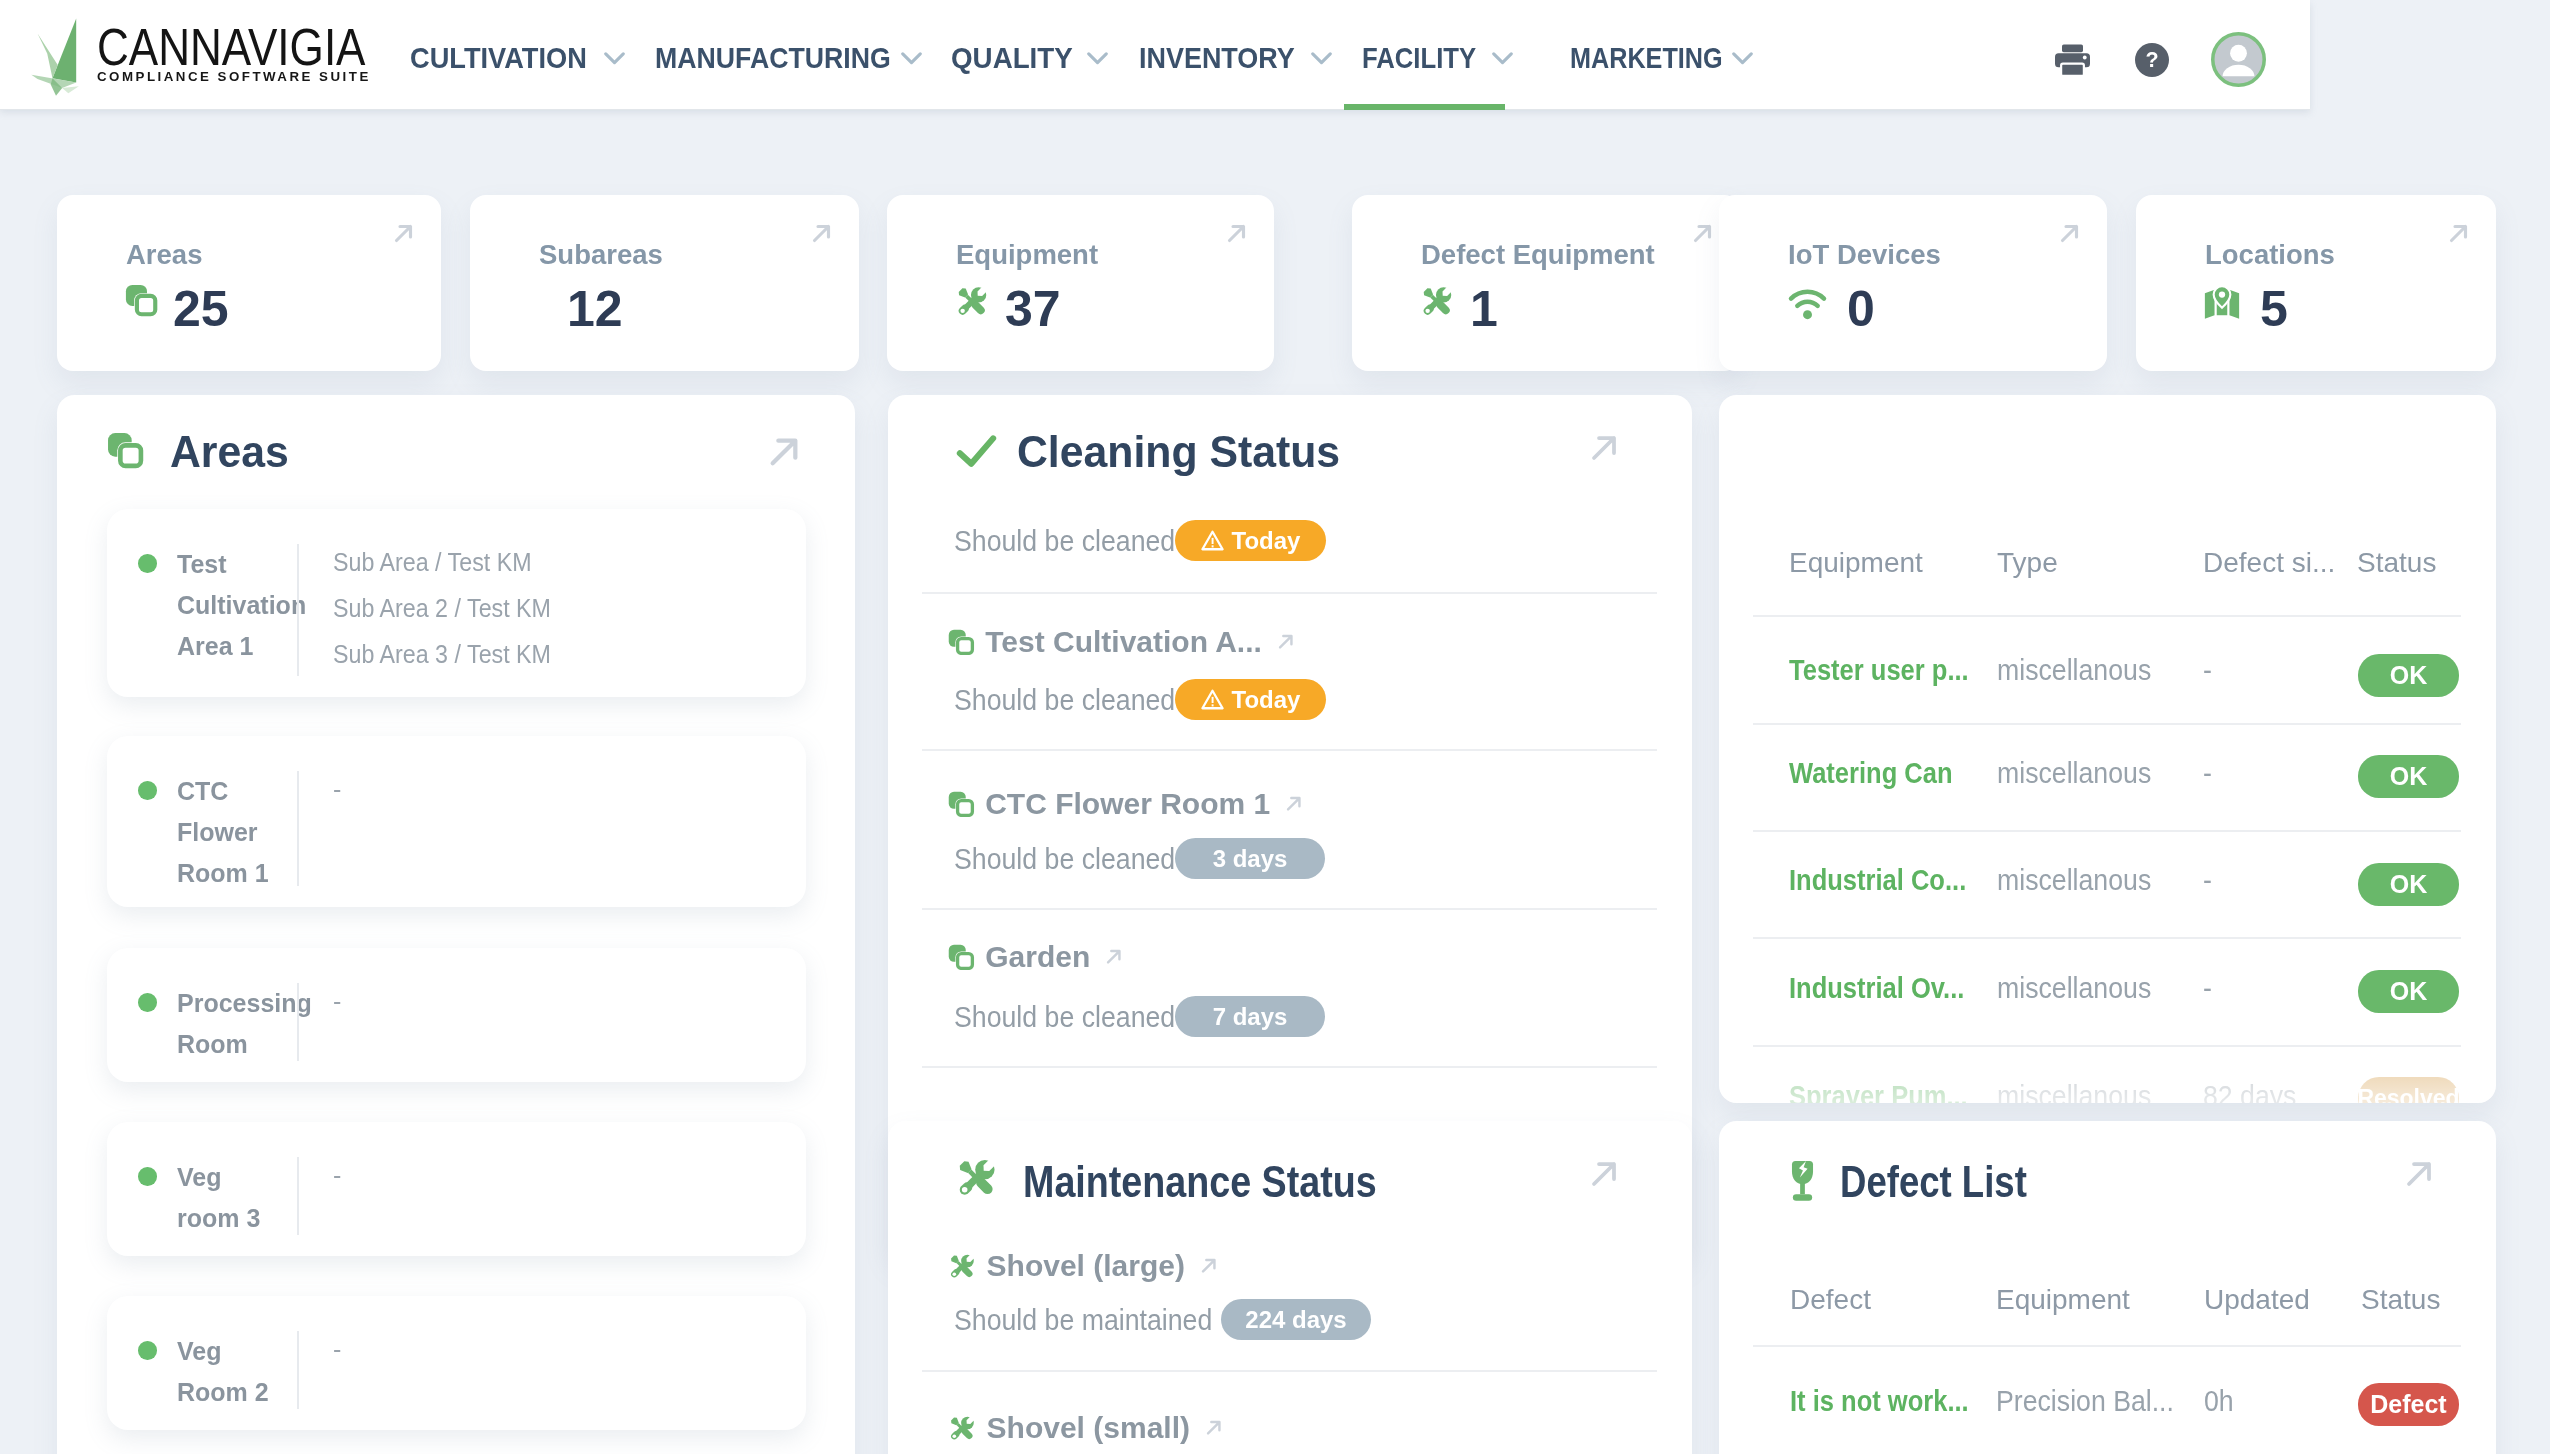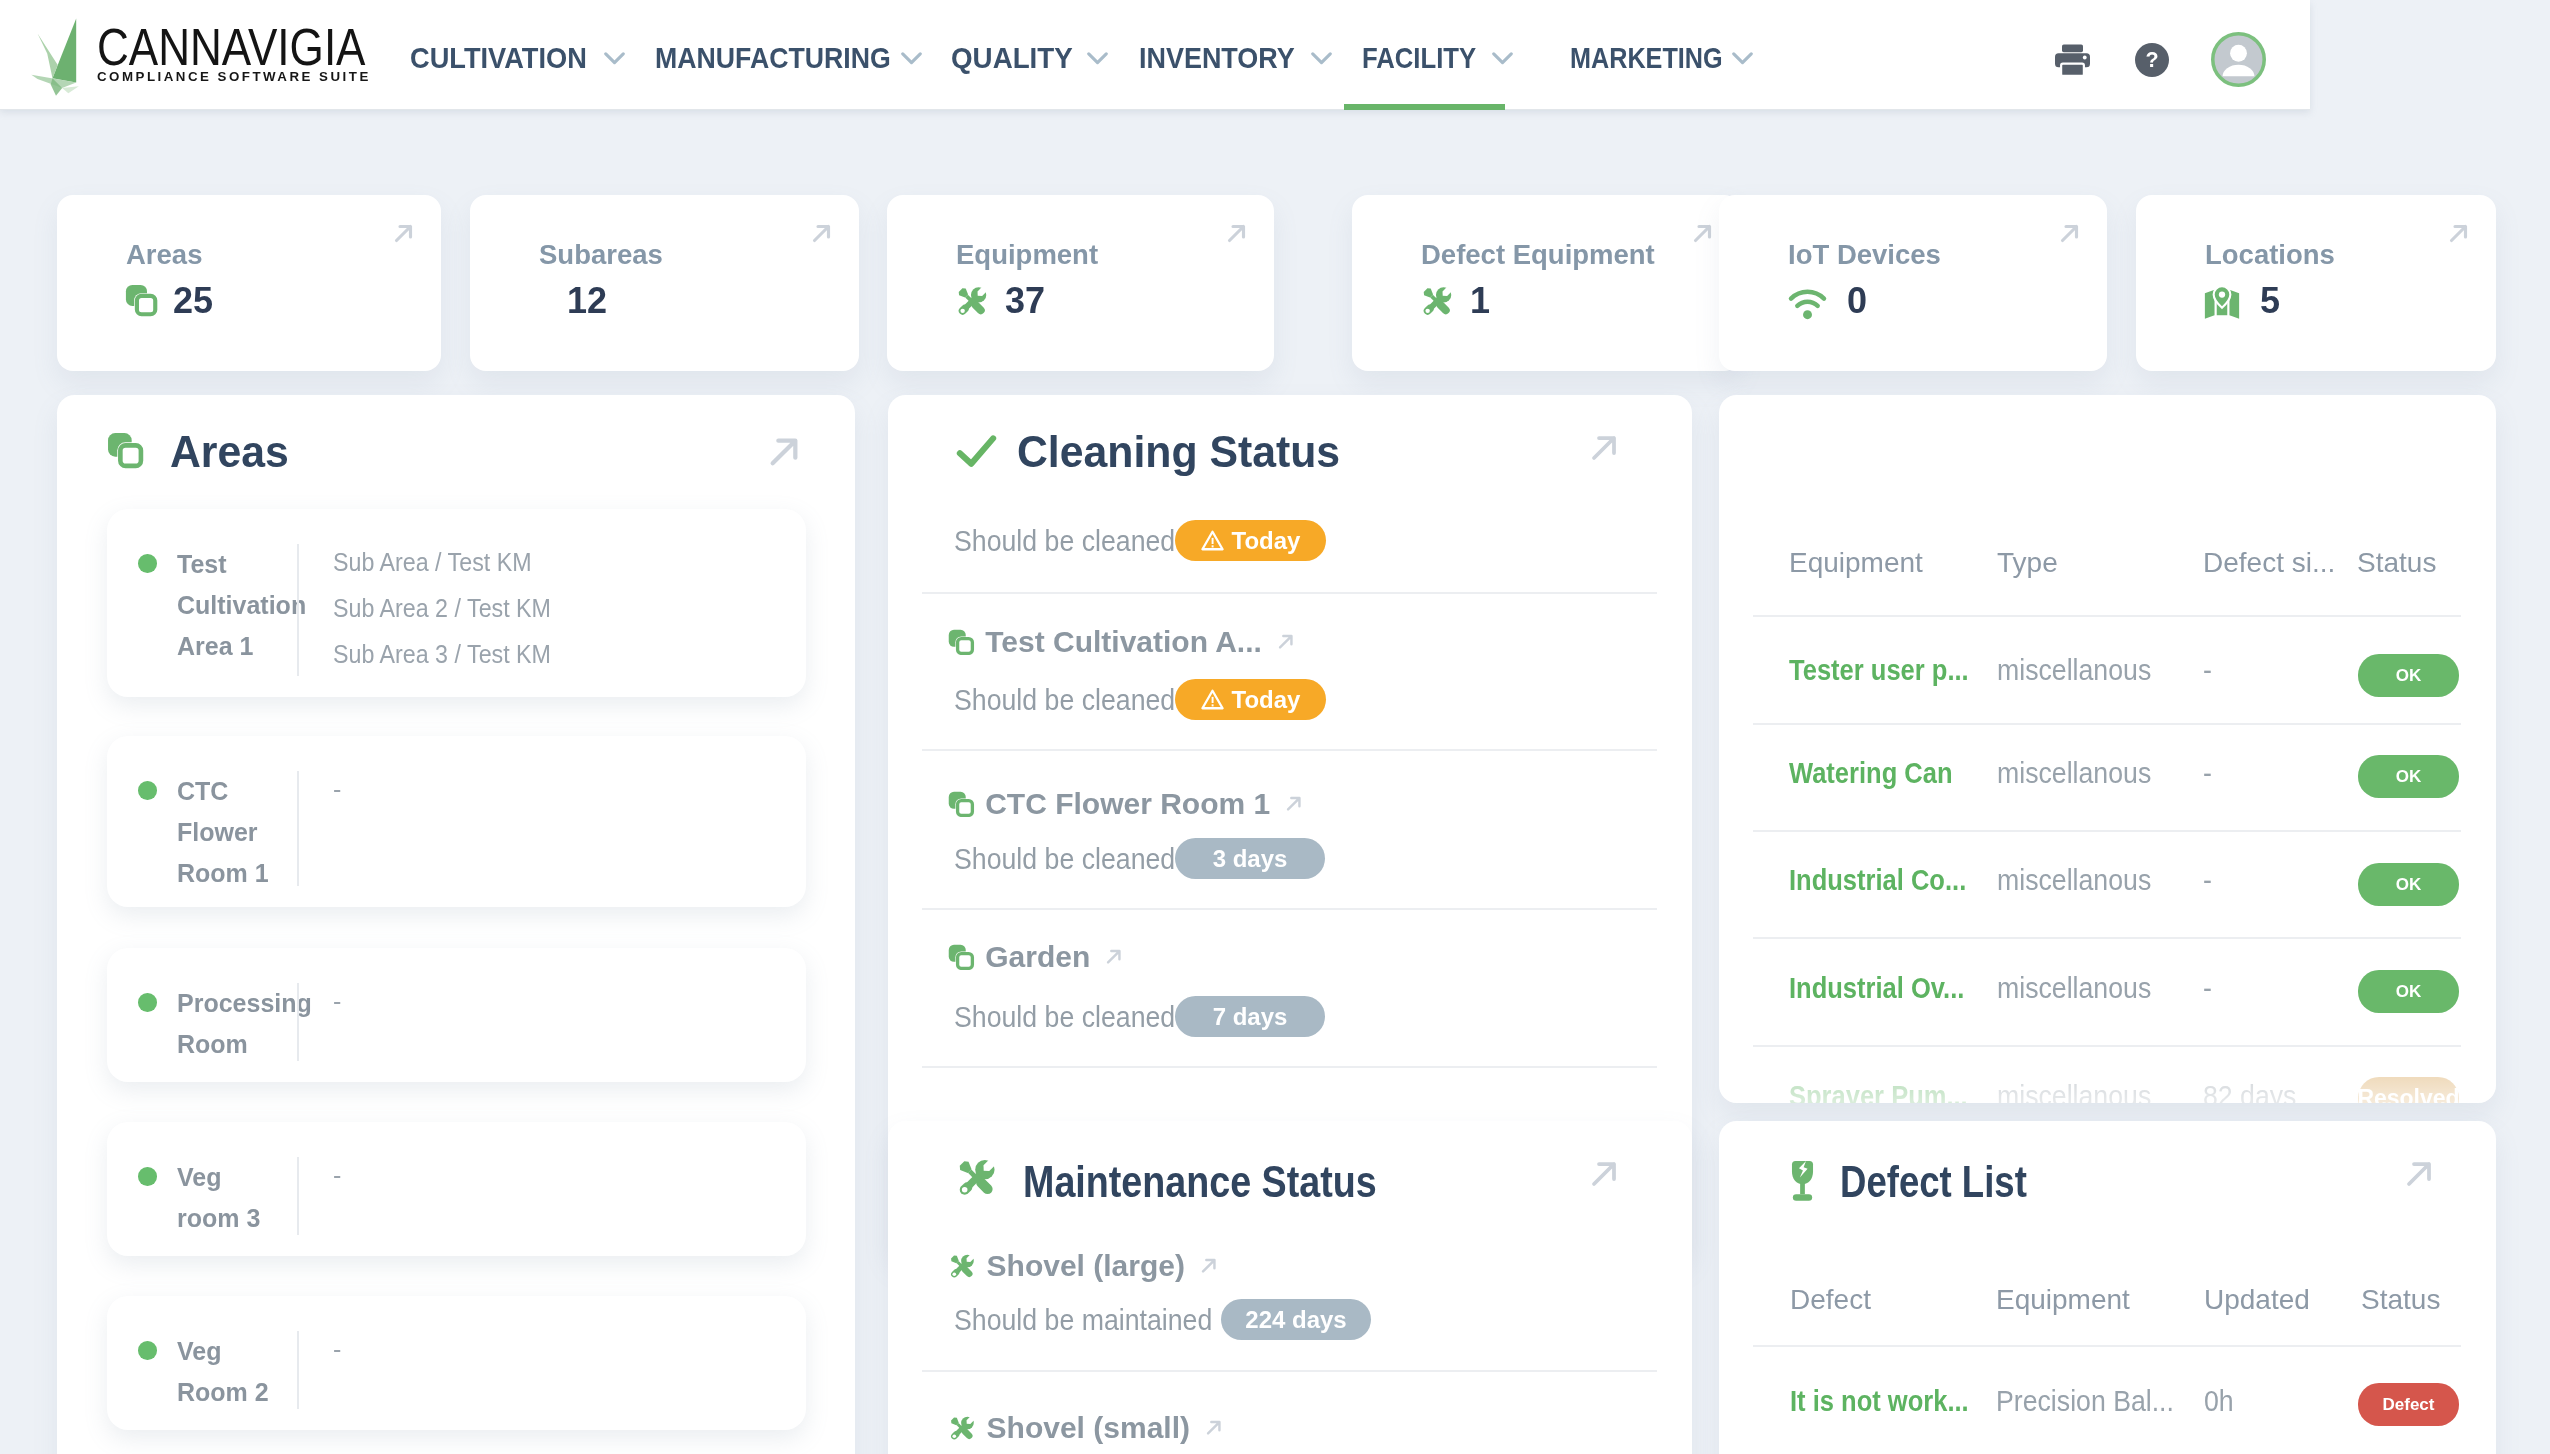--- a/index.html
+++ b/index.html
@@ -16,21 +16,21 @@
 .nitem { position:absolute; top:43px; font-size:30px; line-height:30px; font-weight:700; color:#3b516b;
   transform-origin:left top; white-space:nowrap; }
 .chev { position:absolute; top:52px; }
 .underline { position:absolute; left:1344px; top:104px; width:161px; height:6.2px; background:#68b569; }
 .hicons { position:absolute; right:0; top:0; height:108px; }
 
 
 .scard { position:absolute; top:195px; height:176px; background:#fff; border-radius:16px;
   box-shadow:0 12.4px 26.6px rgba(120,140,165,.11); }
 .scard .lbl { position:absolute; left:69px; top:44px; font-size:27.5px; font-weight:600; color:#8597a8; }
-.scard .num { position:absolute; left:116px; top:85px; font-size:36px; font-weight:700; color:#2e3c55; }
+.scard .num { position:absolute; left:116px; top:85px; font-size:50px; font-weight:700; color:#2e3c55; }
 .scard .icon { position:absolute; left:68px; top:89px; }
 .scard .arr { position:absolute; right:27.5px; top:28px; }
 
 
 .panels { position:absolute; left:57px; top:395px; width:2440px; height:1059px; }
 .panel { position:absolute; background:#fff; border-radius:17.7px; box-shadow:0 12.4px 26.6px rgba(120,140,165,.11); }
 .p-areas  { left:0px;    top:0px;   width:798px; height:1116px; }
 .p-clean  { left:831px;  top:0px;   width:804px; height:864px; overflow:hidden; }
 .p-maint  { left:831px;  top:726px; width:804px; height:398px; }
 .p-equip  { left:1662px; top:0px;   width:777px; height:708px; overflow:hidden; }
@@ -64,21 +64,21 @@
 .b-gray { background:#a9b9c5; }
 .hdiv { position:absolute; left:34px; right:35px; height:1.8px; background:#eceef1; }
 .item { position:absolute; left:60px; height:30px; display:flex; align-items:center; }
 .item .ittl { font-size:30px; font-weight:700; color:#8c97a1; margin-left:10.6px; white-space:nowrap; }
 .item .iarr { margin-left:14px; }
 
 
 .tbl-h { position:absolute; font-size:28px; color:#8d99a6; }
 .tbl-c { position:absolute; font-size:29px; color:#98a2ab; white-space:nowrap; transform:scaleX(.92); transform-origin:left top; }
 .tbl-link { color:#5db361; font-weight:700; transform:scaleX(.88); transform-origin:left top; }
-.pill { position:absolute; width:101px; height:43px; border-radius:21px; color:#fff; font-size:17px; font-weight:700;
+.pill { position:absolute; width:101px; height:43px; border-radius:21px; color:#fff; font-size:25px; font-weight:700;
   display:flex; align-items:center; justify-content:center; }
 .pill-ok { background:#69b86a; }
 .pill-def { background:#d5564c; }
 .pill-res { background:#ddb06c; }
 .fade { position:absolute; left:0; right:0; bottom:0; height:35px; border-radius:0 0 17.7px 17.7px;
   background:linear-gradient(rgba(255,255,255,.05), rgba(255,255,255,.55)); }
 </style>
 </head>
 <body>
 

